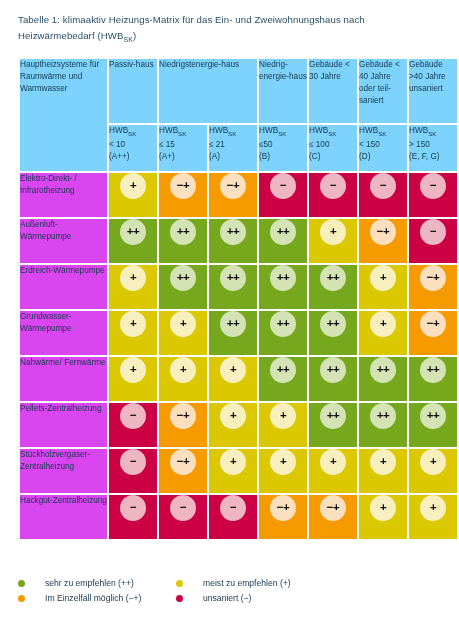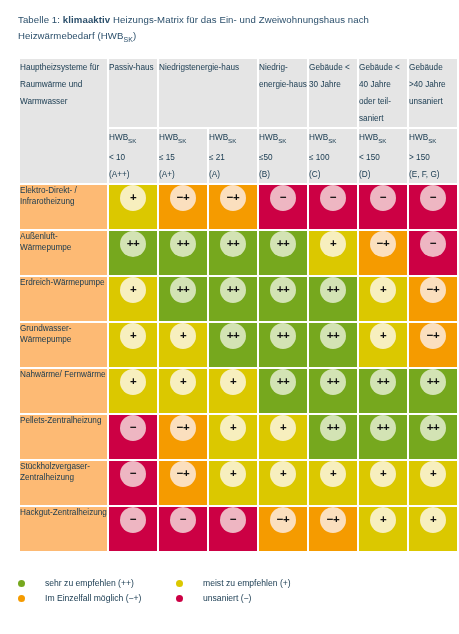--- a/index.html
+++ b/index.html
@@ -13,54 +13,54 @@
   .page{position:relative;width:459px;height:634px;box-sizing:border-box;padding:0 18px;}
 
   
   .caption{
     padding-top:12px;
     font-size:9.6px;
     line-height:16px;
     color:#2b4f6b;
     letter-spacing:.1px;
   }
-  .caption b{font-weight:bold;text-align:center;}
+  .caption b{font-weight:normal;text-align:center;}
   .caption .sub{font-size:7px;vertical-align:sub;}
 
   
   table.matrix{
     margin-top:9px;
     border-collapse:separate;
     border-spacing:2px;
     table-layout:fixed;
     width:423px;
   }
   table.matrix td, table.matrix th{
     padding:0;margin:0;vertical-align:top;
     font-weight:normal;
     text-align:left;
   }
 
   .hdr{
-    background:#e5e5e5;
+    background:#7dd3fc;
     color:#17394f;
     font-size:8.2px;
-    line-height:17px;
+    line-height:12px;
     font-weight:bold;
     padding:6px 5px 6px 6px;
     box-sizing:border-box;
   }
   .hdr-top{height:58px;}
   .hdr-sub{height:42px;}
   .hdr-rowlabel{height:112px;}
 
   .hdr .sub{font-size:6.2px;vertical-align:sub;letter-spacing:0;}
 
   td.rowlabel{
-    background:#fdba74;
+    background:#d946ef;
     color:#17394f;
     font-size:8.2px;
     line-height:11.6px;
     font-weight:bold;
     padding:6px 5px 6px 6px;
     box-sizing:border-box;
   }
 
   td.cell{
     height:44px;

